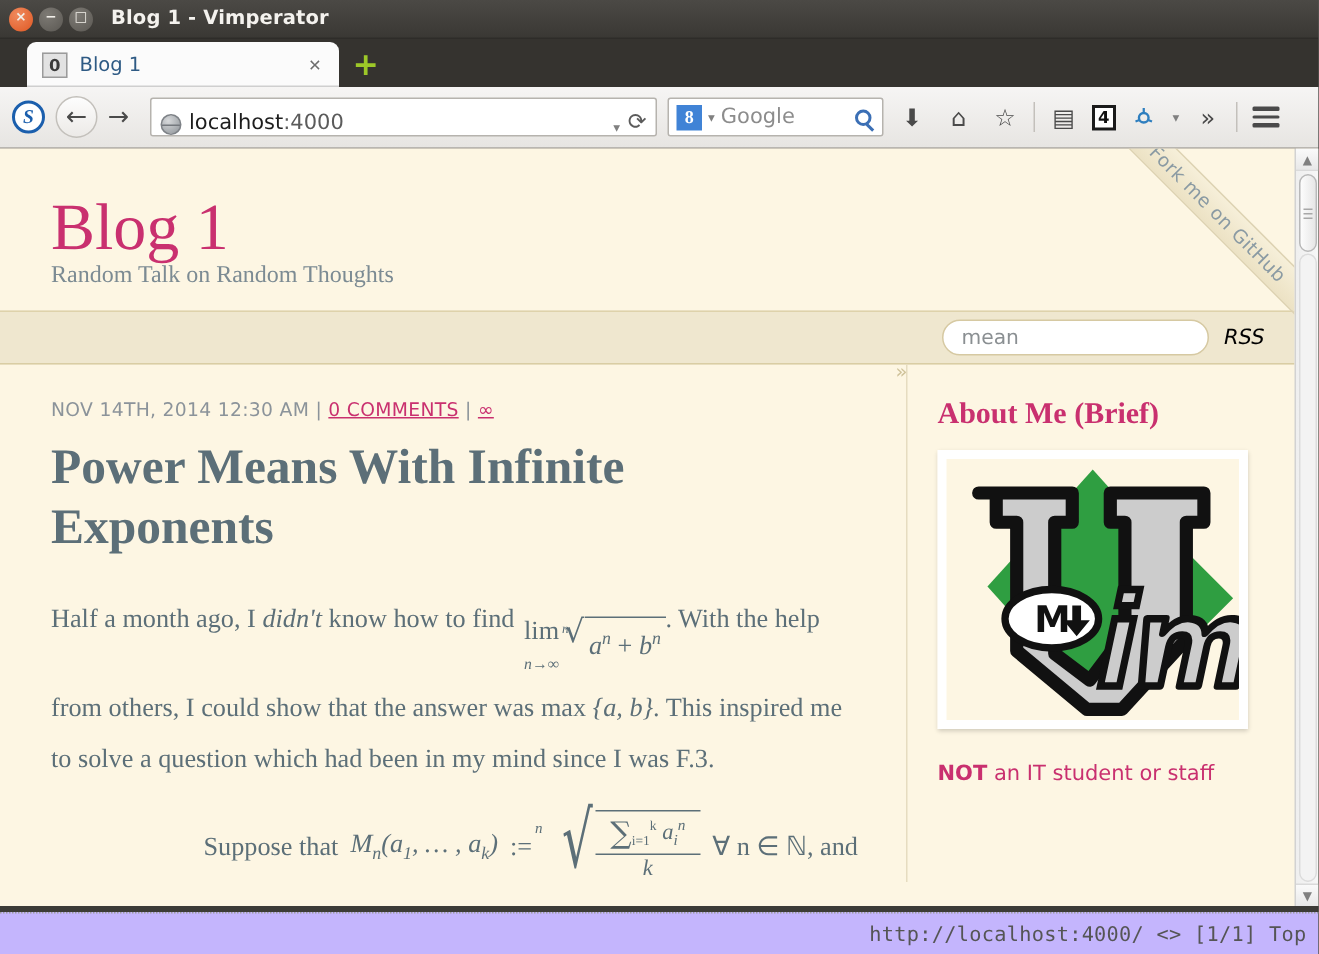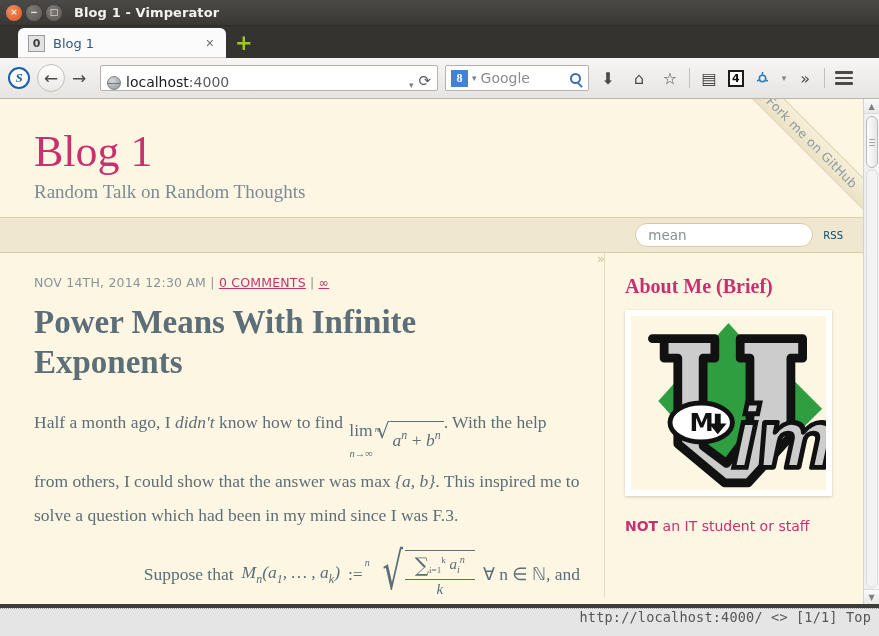--- a/index.html
+++ b/index.html
@@ -156,21 +156,21 @@
   .page { position: absolute; inset: 0 16px 0 0; background: #fdf6e3; overflow: hidden; }
 
   .blog-header { padding: 30px 0 14px 34px; position: relative; z-index: 2; }
   .blog-title {
     font-family: "Liberation Serif", serif;
     font-size: 44px; color: #c9306f; font-weight: normal;
     line-height: 1.05;
   }
   .blog-sub {
     font-family: "Liberation Serif", serif;
-    font-size: 19px; color: #7c8b93; margin-top: 6px;
+    font-size: 16px; color: #7c8b93; 
   }
 
   .navstrip {
     height: 36px;
     background: #efe7cf;
     border-top: 1px solid #ded2ab;
     border-bottom: 1px solid #d9cda4;
     display: flex; align-items: center; padding-left: 34px;
     position: relative; z-index: 2;
   }
@@ -185,26 +185,26 @@
   .navstrip-right {
     margin-left: auto; display: flex; align-items: center;
     gap: 10px; padding-right: 20px; padding-left: 44px;
   }
   .site-search {
     width: 178px; height: 24px; background: #fff;
     border: 1px solid #d6c9a2; border-radius: 12px;
     display: flex; align-items: center; padding: 0 12px;
   }
   .site-search span { font-size: 13.5px; color: #8a8f92; font-family: "DejaVu Sans", sans-serif; }
-  .rss { font-size: 10px; color: #0c4a6e; font-family: "DejaVu Sans", sans-serif; }
+  .rss { font-size: 14px; color: #000000; font-family: "DejaVu Sans", sans-serif; font-style: italic; }
 
   
   .columns { display: flex; position: relative; z-index: 2; }
   .content {
-    width: 605px; padding: 22px 24px 0 34px;
+    width: 605px; padding: 22px 32px 0 34px;
     border-right: 1px solid #e6dcc0;
     min-height: 340px;
   }
   .post-meta {
     font-family: "DejaVu Sans", sans-serif;
     font-size: 12.5px; color: #8b939a; letter-spacing: 0.2px;
   }
   .post-meta a { color: #c9306f; text-decoration: underline; }
   .post-title {
     font-family: "Liberation Serif", serif;
@@ -331,23 +331,23 @@
   .sb-track {
     position: absolute; top: 70px; bottom: 16px; left: 2px; width: 12px;
     border: 1px solid #dcdcdc; border-radius: 6px;
     background: #f3f3f3;
   }
 
   
   .statusbar {
     position: absolute; left: 0; bottom: 0;
     width: 879px; height: 28px;
-    background: #e5e5e5;
+    background: #c4b5fd;
     border-top: 1px dotted #9a9a9a;
-    display: flex; align-items: flex-start; justify-content: flex-end;
+    display: flex; align-items: center; justify-content: flex-end;
     padding-right: 8px;
     padding-left: 48px;
   }
   .status-text {
     font-family: "DejaVu Sans Mono", monospace;
     font-size: 13.5px; color: #555;
     letter-spacing: 0.2px;
   }
 </style>
 </head>

